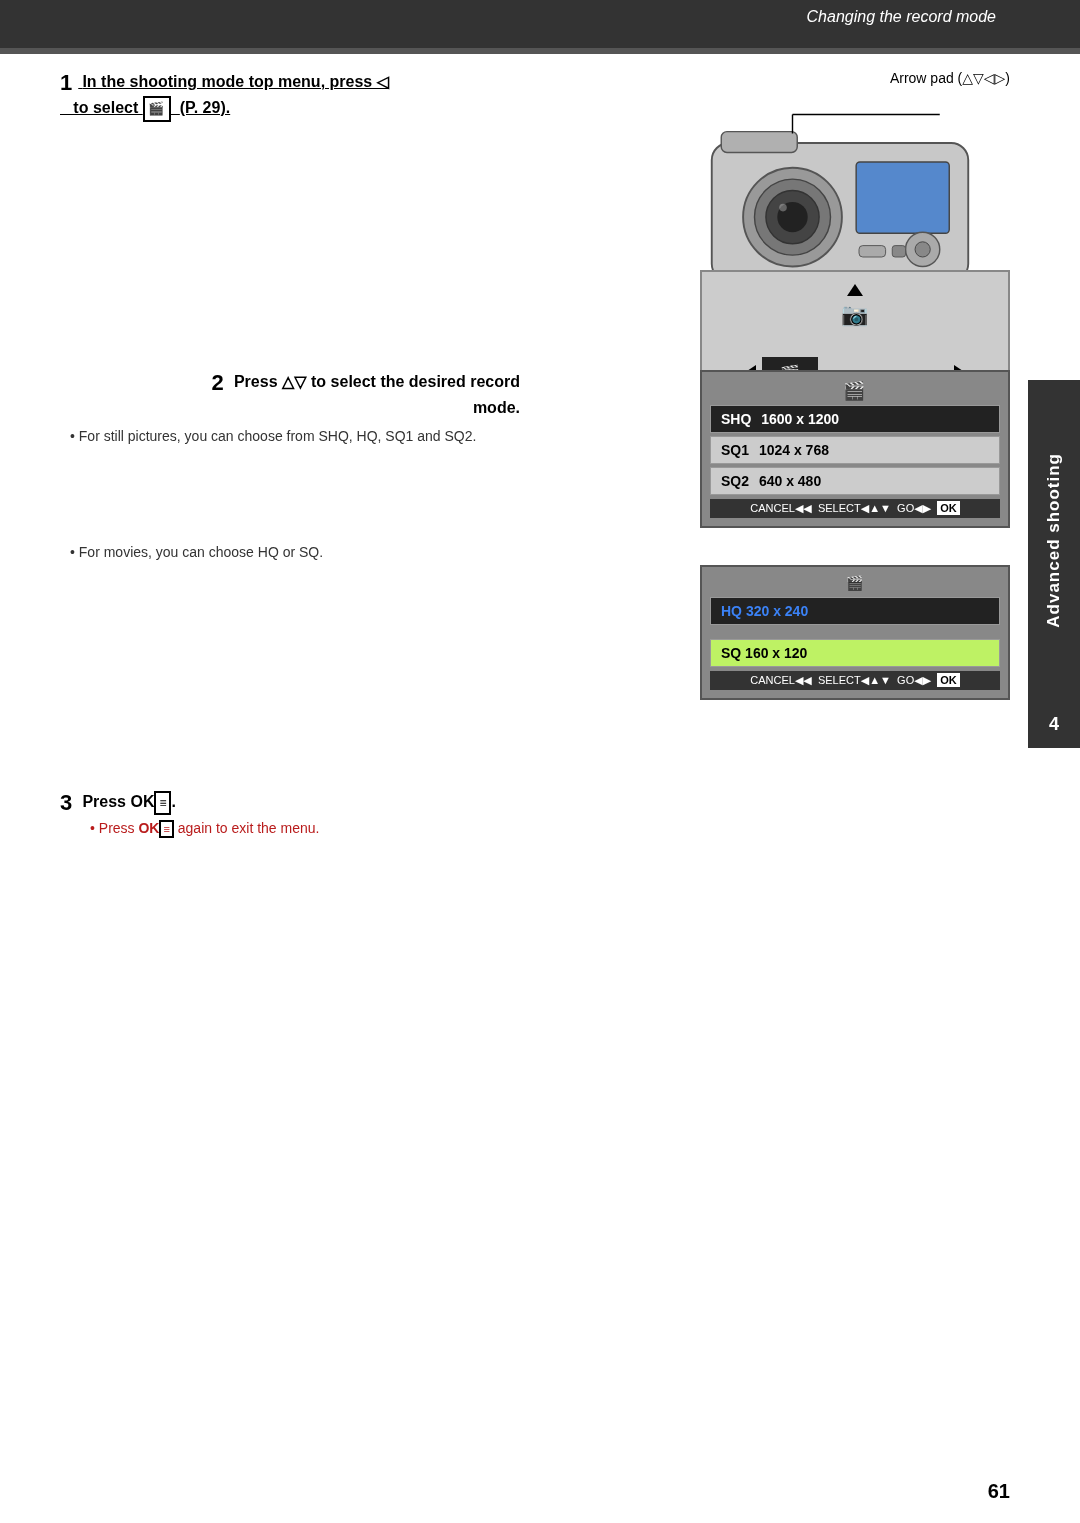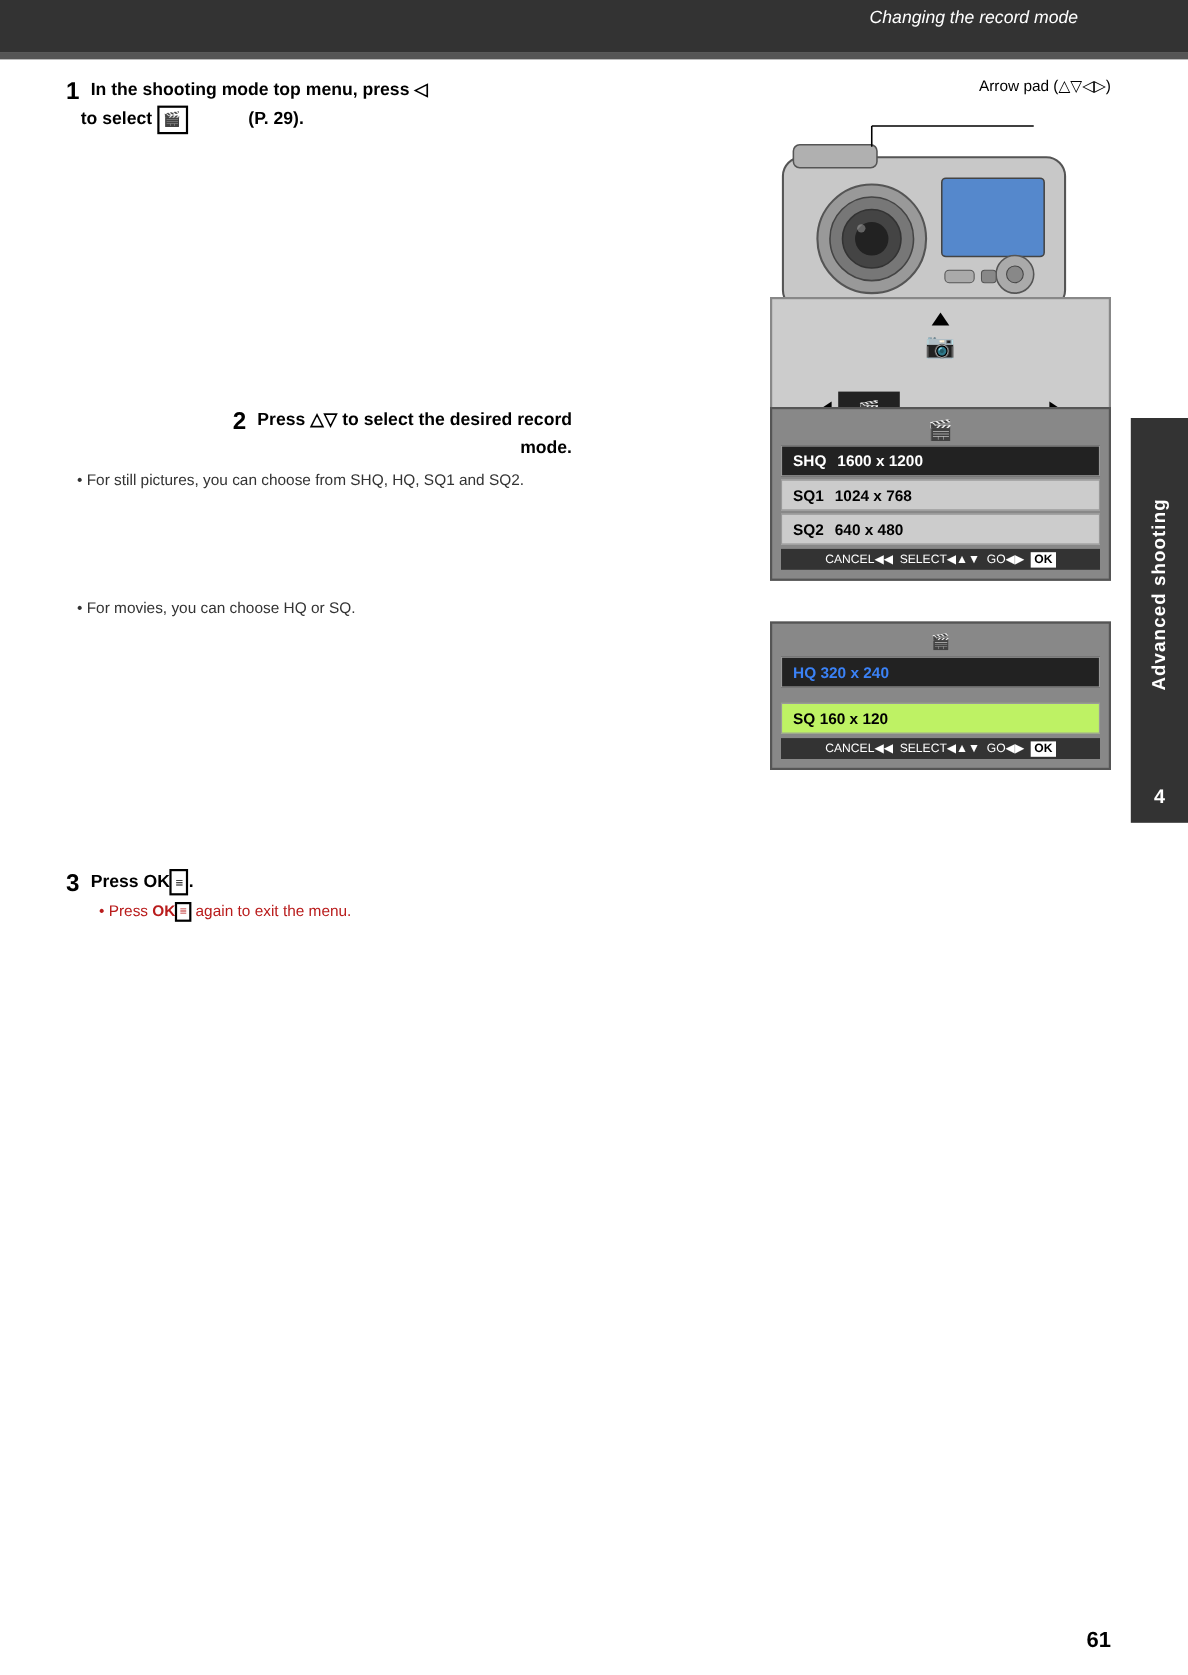--- a/index.html
+++ b/index.html
@@ -23,21 +23,21 @@
     }
     .header-line {
       position: absolute;
       top: 48px; left: 0; right: 0;
       height: 6px;
       background: #555;
     }
     .header-title {
       position: absolute;
       top: 8px;
-      right: 100px;
+      right: 84px;
       color: #fff;
       font-style: italic;
       font-size: 16px;
     }
 
     
     .right-tab {
       position: absolute;
       right: 0;
       top: 380px;
@@ -96,20 +96,21 @@
       position: absolute;
       top: 0;
       left: 0;
       right: 0;
     }
     .step1-text {
       position: absolute;
       top: 0;
       left: 0;
       width: 460px;
+      text-decoration: underline;
     }
     .step-desc {
       font-size: 16px;
       font-weight: bold;
       line-height: 1.5;
       display: inline;
     }
 
     
     .camera-svg {
@@ -305,21 +306,21 @@
   <span>4</span>
 </div>
 
 <div class="content">
 
   <div class="step1">
     <div class="step1-text">
       <span class="num-circle">1</span>
       <span class="step-desc">
         In the shooting mode top menu, press ◁<br>
-        &nbsp;&nbsp;&nbsp;to select <span style="display:inline-block; border:2px solid #000; padding:1px 4px; font-size:13px; font-weight:bold; vertical-align:middle;">🎬</span>&nbsp; <span style="font-weight:bold;margin-left:46px;">(P. 29).</span>
+        &nbsp;&nbsp;&nbsp;to select <span style="display:inline-block; border:2px solid #000; padding:1px 4px; font-size:13px; font-weight:bold; vertical-align:middle;">🎬</span>&nbsp; <span style="font-weight:bold;">(P. 29).</span>
       </span>
     </div>
 
     <div style="position:absolute; top:0; right:0; width:340px;">
       <div style="text-align:right; font-size:14px; margin-bottom:19px;">Arrow pad (△▽◁▷)</div>
 
       <svg class="camera-svg" viewBox="0 0 310 200" xmlns="http://www.w3.org/2000/svg" style="display:block; margin:0 auto;">
 
         <rect x="20" y="40" width="270" height="145" rx="18" ry="18" fill="#c8c8c8" stroke="#555" stroke-width="2"></rect>
 

